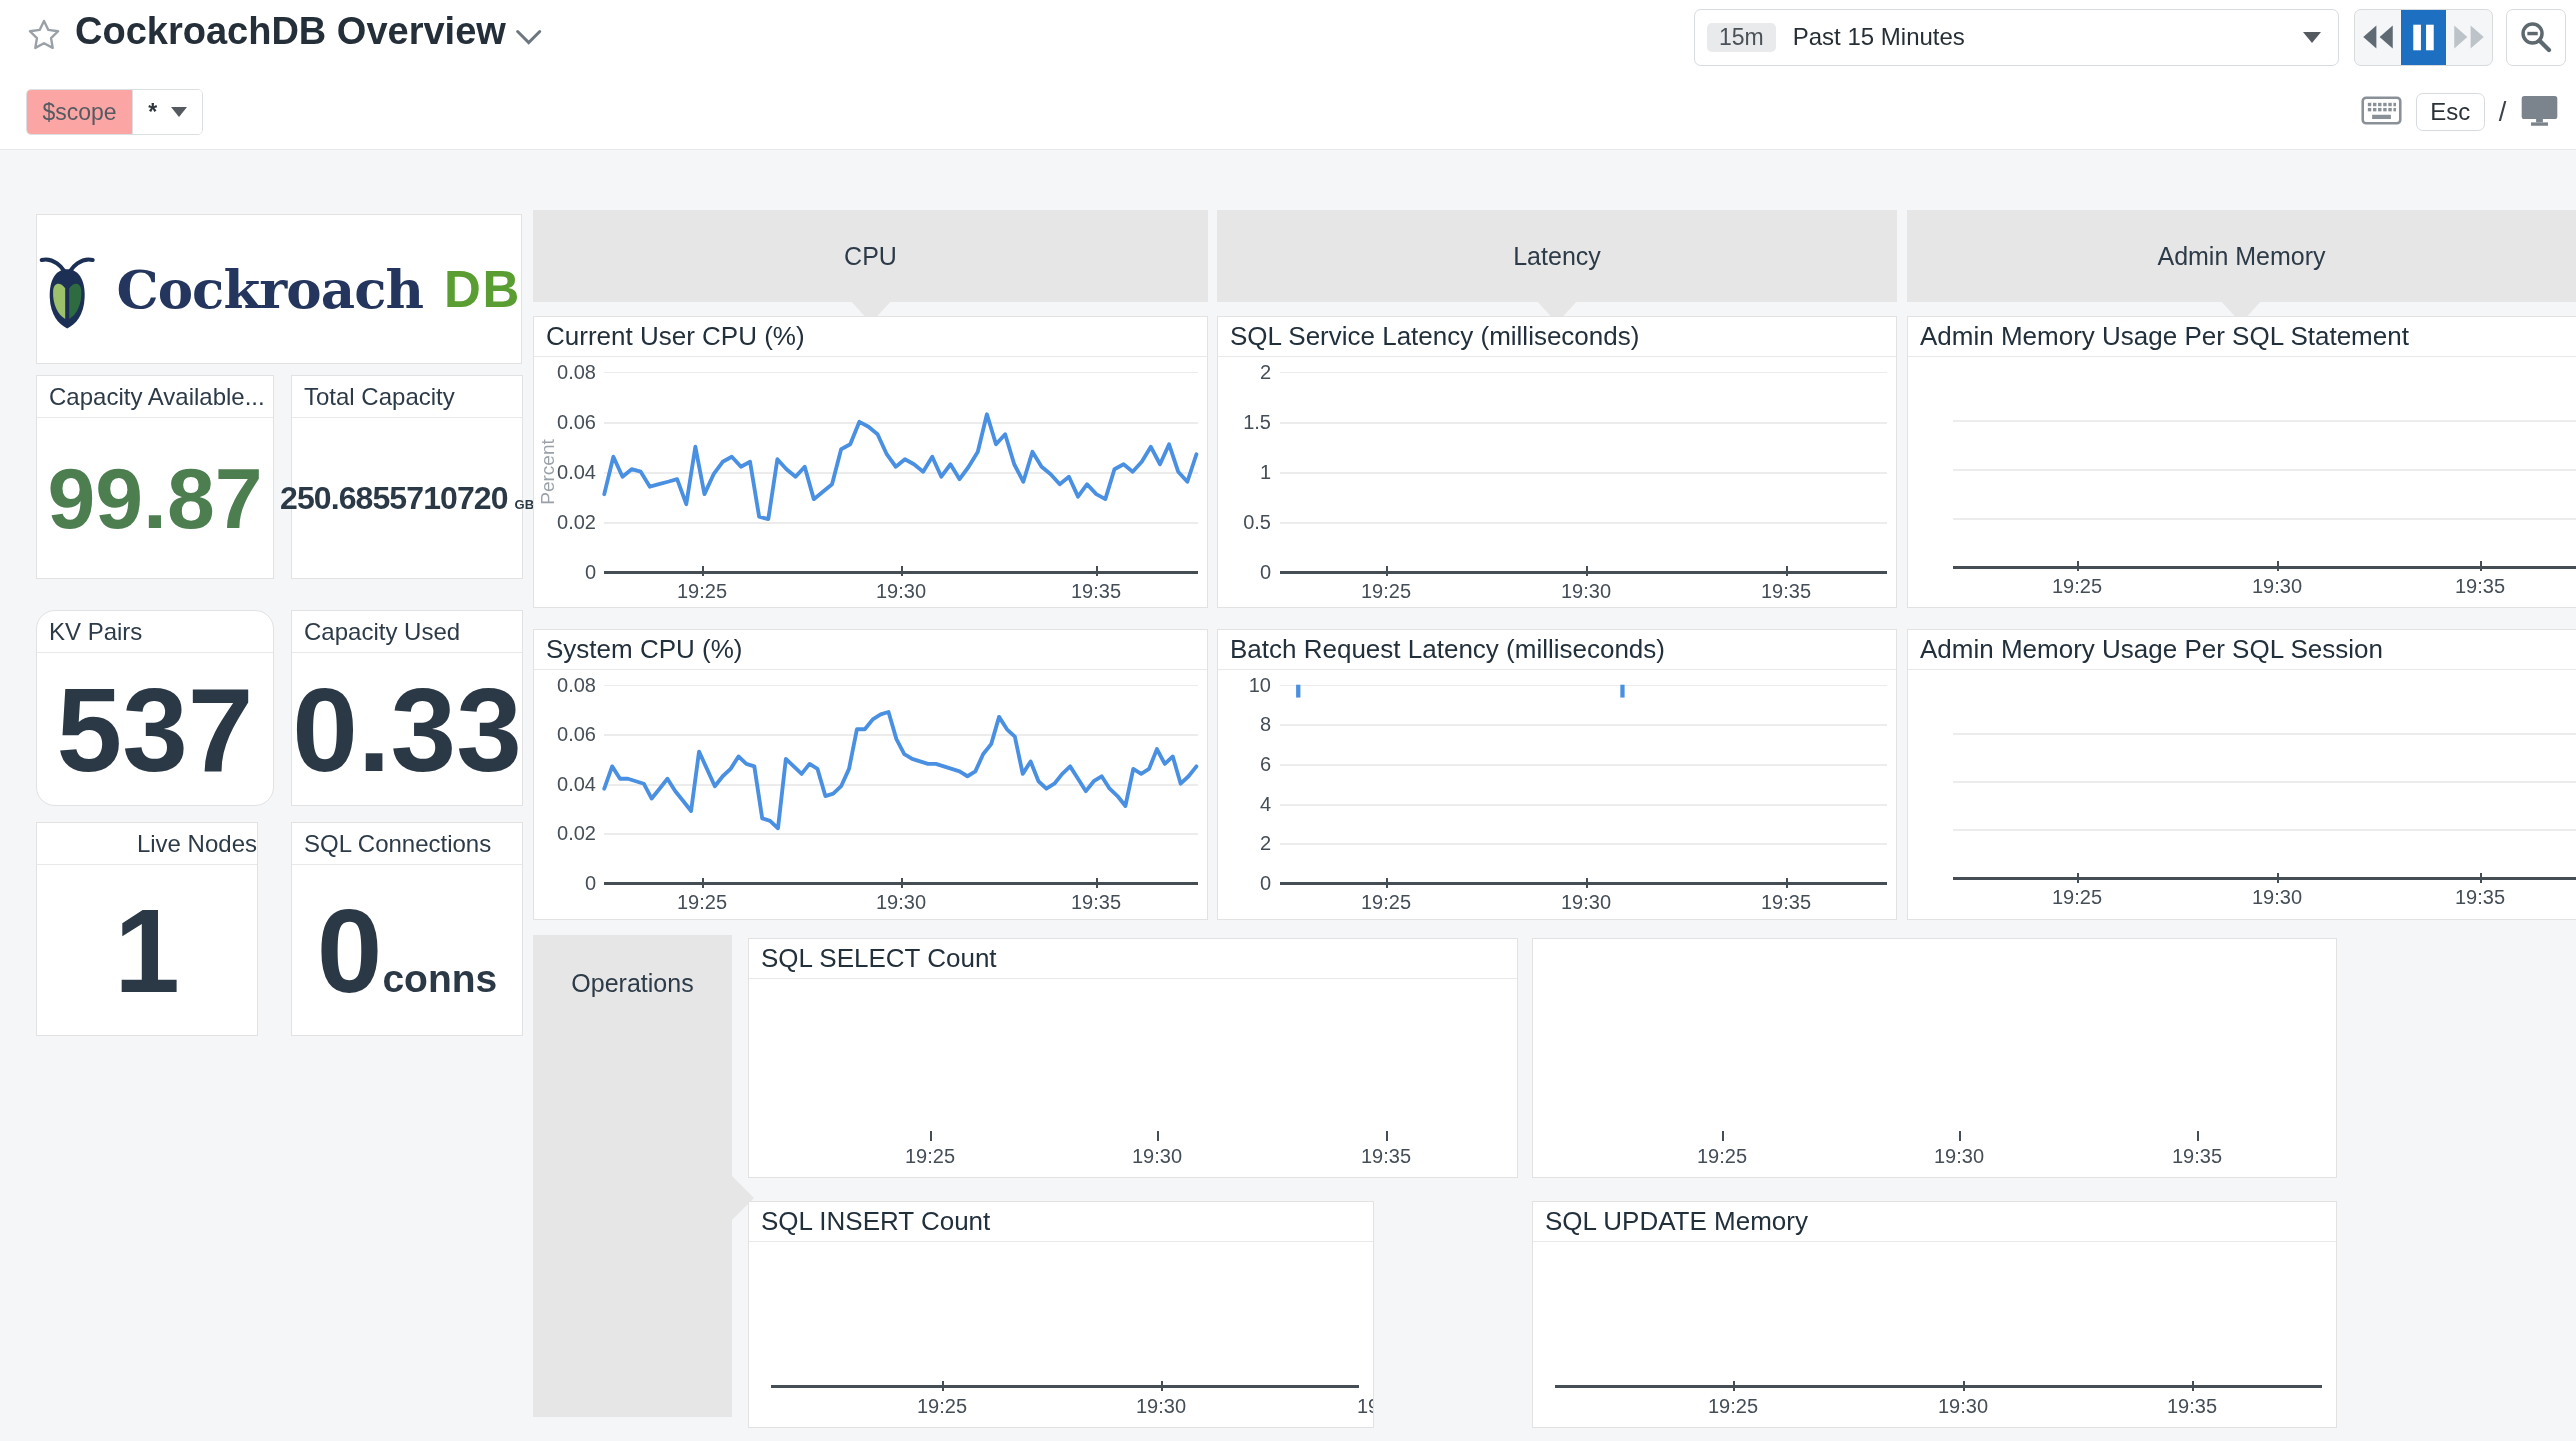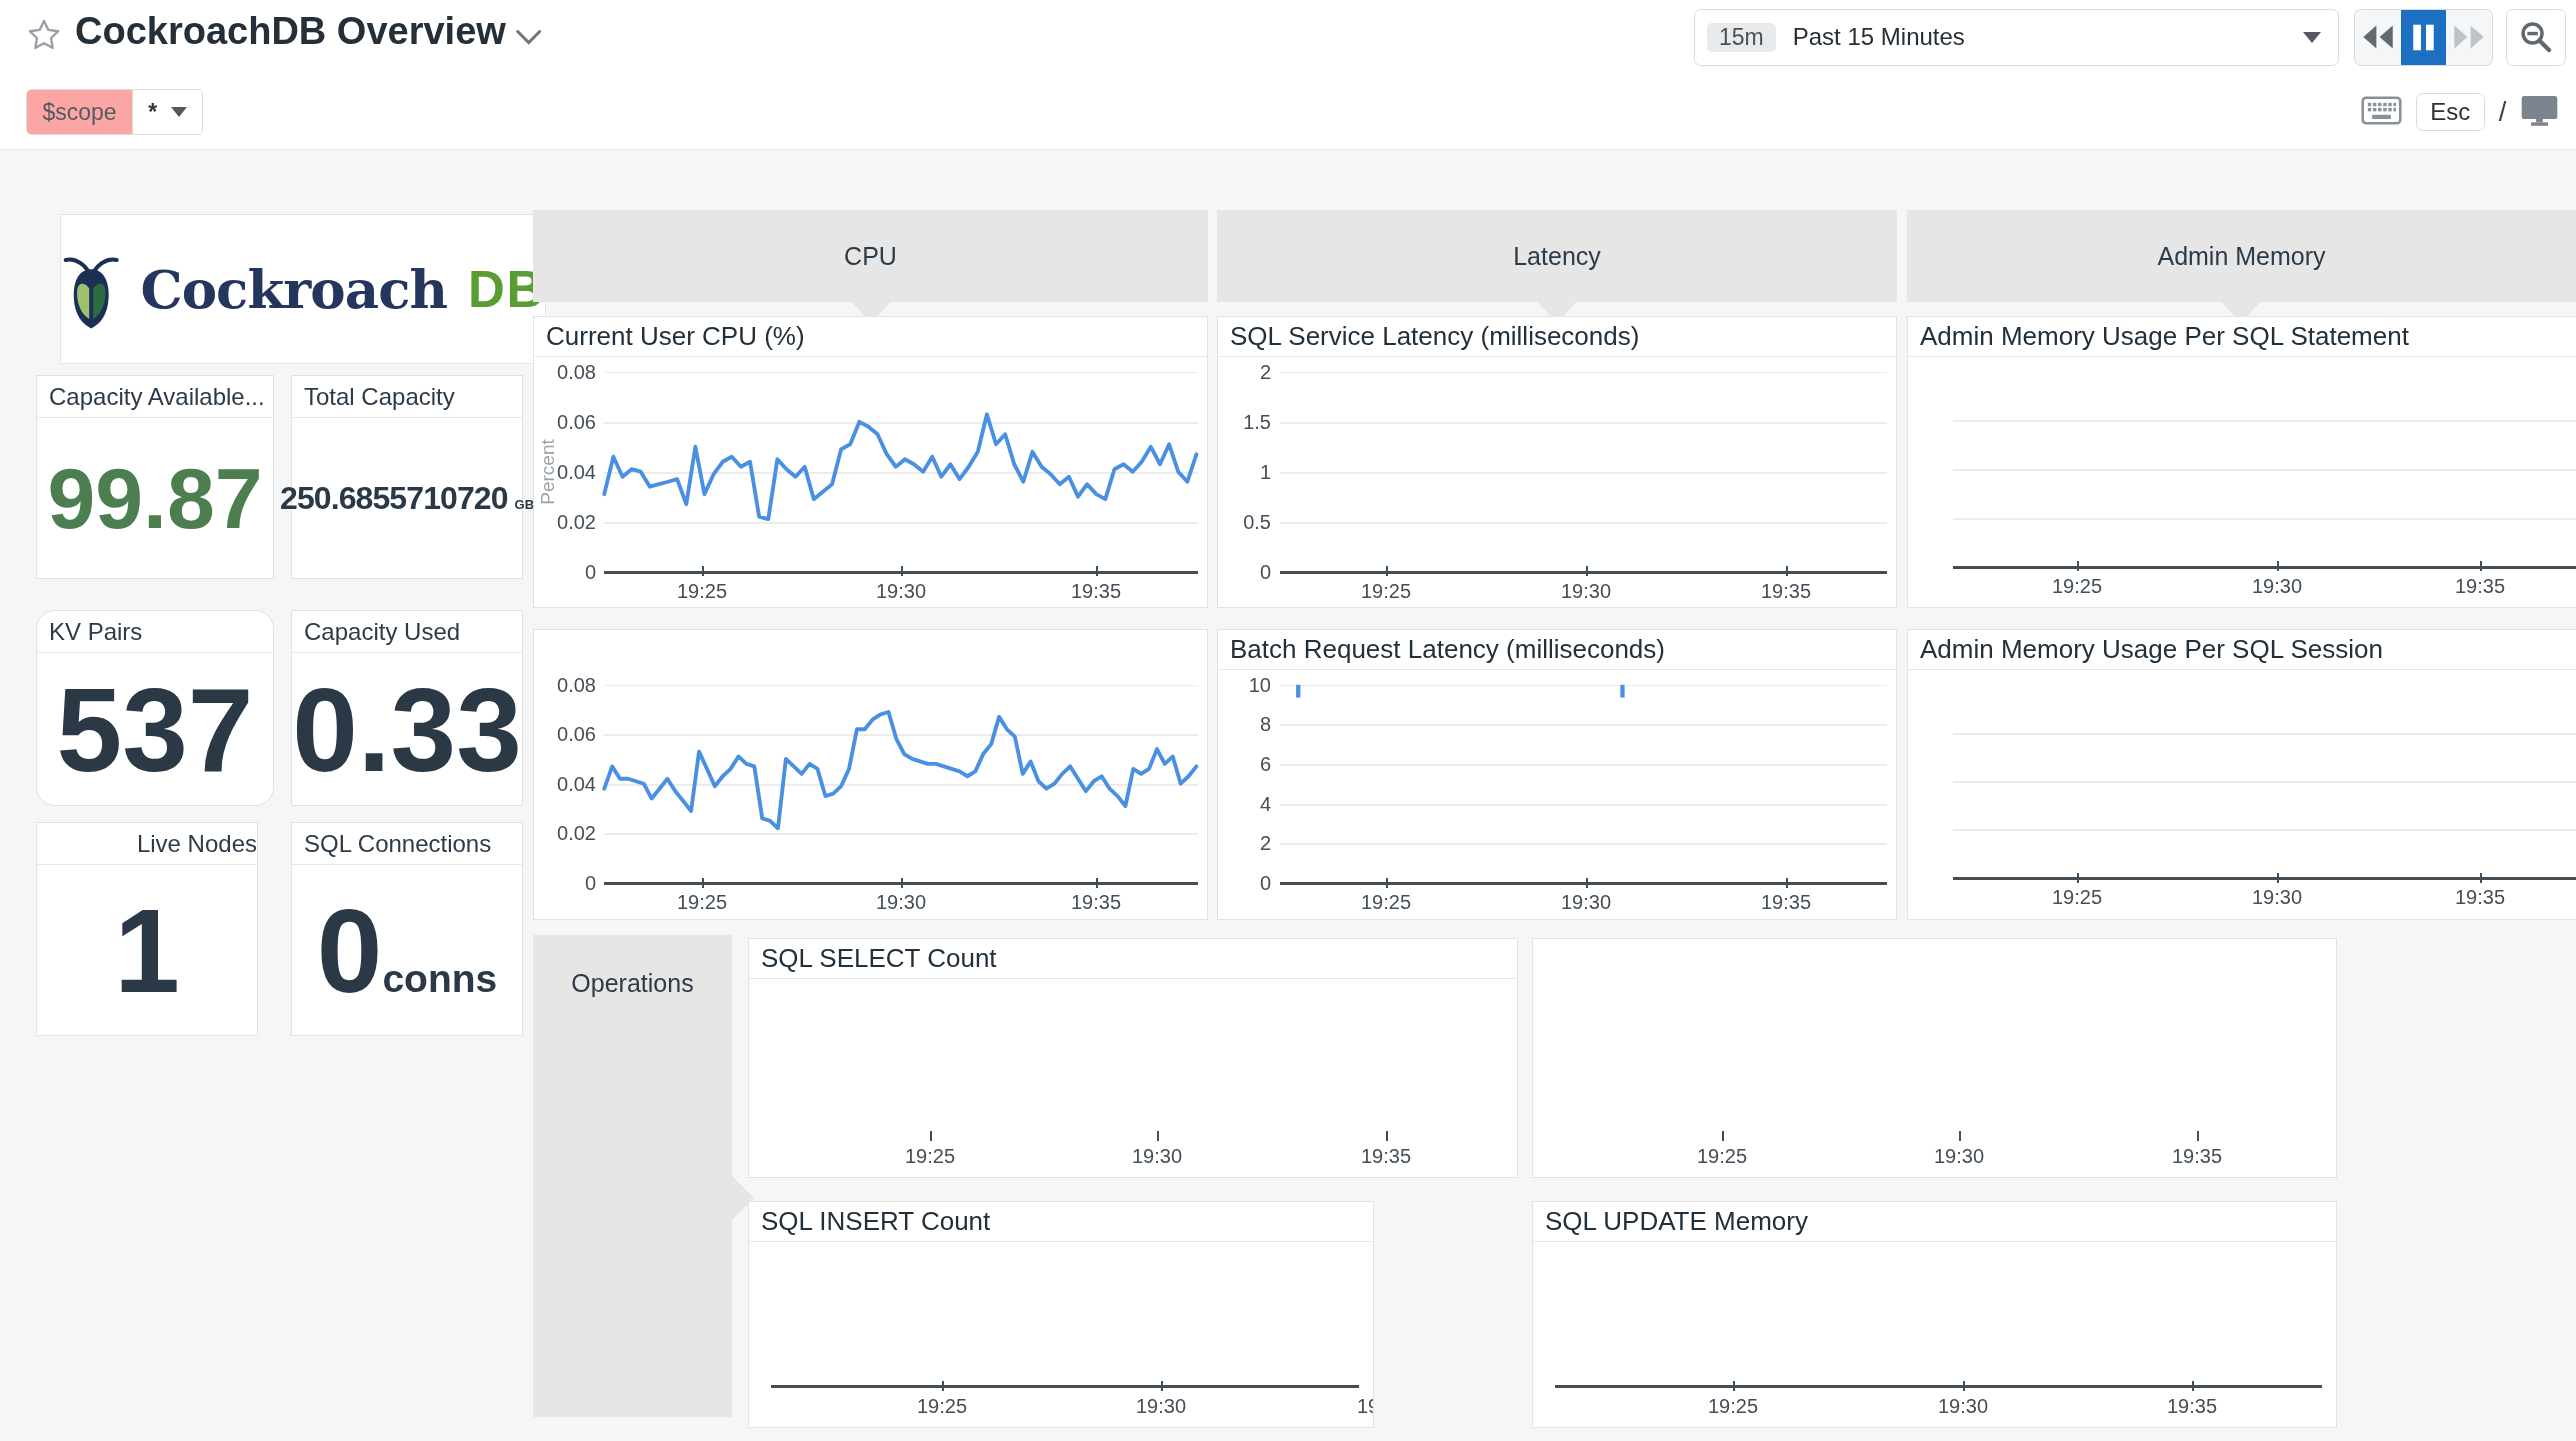--- a/index.html
+++ b/index.html
@@ -163,21 +163,21 @@
           <rect x="2" y="2" width="42" height="27" rx="3" fill="#7b848c"></rect>
           <rect x="19" y="29" width="8" height="4" fill="#7b848c"></rect>
           <rect x="13" y="33" width="20" height="4" fill="#7b848c"></rect>
         </svg>
     </span>
   </div>
 </div>
 
 <div class="dashboard"></div>
 
-<div class="panel" style="left:36px;top:214px;width:486px;height:150px;margin-left:24px;">
+<div class="panel" style="left:36px;top:214px;width:486px;height:150px;">
   <div class="logo-row">
     <svg width="67" height="89" viewBox="0 0 90 120">
       <path d="M45 44 C40 24 22 12 7 16" stroke="#1c2f55" stroke-width="6" fill="none" stroke-linecap="round"></path>
       <path d="M45 44 C50 24 68 12 83 16" stroke="#1c2f55" stroke-width="6" fill="none" stroke-linecap="round"></path>
       <path d="M45 30 C62 30 72 46 71 72 C70 98 58 112 45 118 C32 112 20 98 19 72 C18 46 28 30 45 30 Z" fill="#1c2f55"></path>
       <path d="M42 58 C34 48 25 50 24 62 C23 82 31 98 42 104 Z" fill="#9cc16a"></path>
       <path d="M48 58 C56 48 65 50 66 62 C67 82 59 98 48 104 Z" fill="#2f6b40"></path>
     </svg>
     <span class="logo-word">Cockroach</span>
     <span class="logo-db">DB</span>
@@ -266,20 +266,21 @@
       <div class="xtick" style="left: 307px; top: 222px;">19:30</div>
       <div class="xtickmark" style="left: 562px; top: 208px;"></div>
       <div class="xtick" style="left: 502px; top: 222px;">19:35</div>
       <div class="ylab" style="left: 13.7px; top: 114px;">Percent</div>
       <svg width="671" height="248" style="position: absolute; left: 0px; top: 0px;" viewBox="0 0 783 289">
         <polyline points="82.0,158.7 92.6,115.0 103.3,138.3 113.9,129.6 124.5,132.5 135.2,150.0 145.8,147.1 156.4,144.2 167.0,141.2 177.7,170.4 188.3,103.4 198.9,158.7 209.6,135.4 220.2,120.9 230.8,115.0 241.5,126.7 252.1,120.9 262.7,184.9 273.4,187.8 284.0,117.9 294.6,129.6 305.2,138.3 315.9,126.7 326.5,164.5 337.1,155.8 347.8,147.1 358.4,106.3 369.0,100.5 379.7,74.3 390.3,80.1 400.9,88.8 411.6,112.1 422.2,126.7 432.8,117.9 443.4,123.8 454.1,132.5 464.7,115.0 475.3,138.3 486.0,123.8 496.6,141.2 507.2,126.7 517.9,109.2 528.5,65.5 539.1,100.5 549.8,88.8 560.4,123.8 571.0,144.2 581.6,109.2 592.3,126.7 602.9,135.4 613.5,147.1 624.2,138.3 634.8,161.6 645.4,147.1 656.1,158.7 666.7,164.5 677.3,129.6 688.0,123.8 698.6,132.5 709.2,120.9 719.8,103.4 730.5,123.8 741.1,100.5 751.7,132.5 762.4,144.2 773.0,112.1" fill="none" stroke="#4a90e2" stroke-width="4.5" stroke-linejoin="round" stroke-linecap="round"></polyline>
       </svg>
     </div>
 </div>
 <div class="panel" style="left:533px;top:629px;width:675px;height:291px;">
+  <div class="panel-title">System CPU (%)</div>
   <div class="chart-area">
       <div class="ytick" style="right: 611px; top: 200px;">0</div>
       <div class="gridline" style="left: 70px; right: 8.6px; top: 162px;"></div>
       <div class="ytick" style="right: 611px; top: 150px;">0.02</div>
       <div class="gridline" style="left: 70px; right: 8.6px; top: 113px;"></div>
       <div class="ytick" style="right: 611px; top: 101px;">0.04</div>
       <div class="gridline" style="left: 70px; right: 8.6px; top: 63px;"></div>
       <div class="ytick" style="right: 611px; top: 51px;">0.06</div>
       <div class="gridline" style="left: 70px; right: 8.6px; top: 13.7px;"></div>
       <div class="ytick" style="right: 611px; top: 1.7px;">0.08</div>

